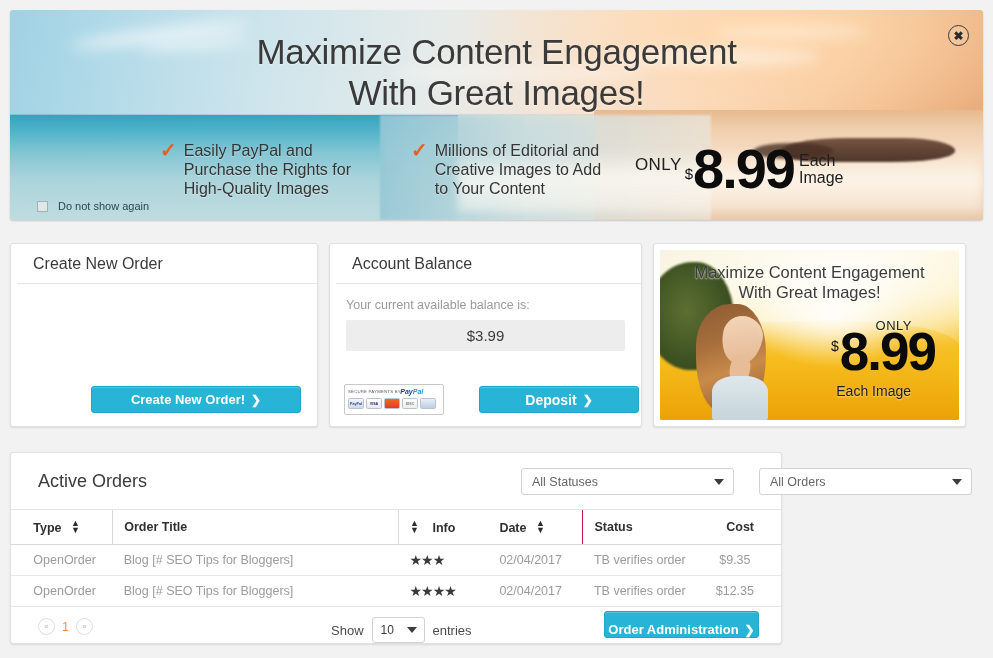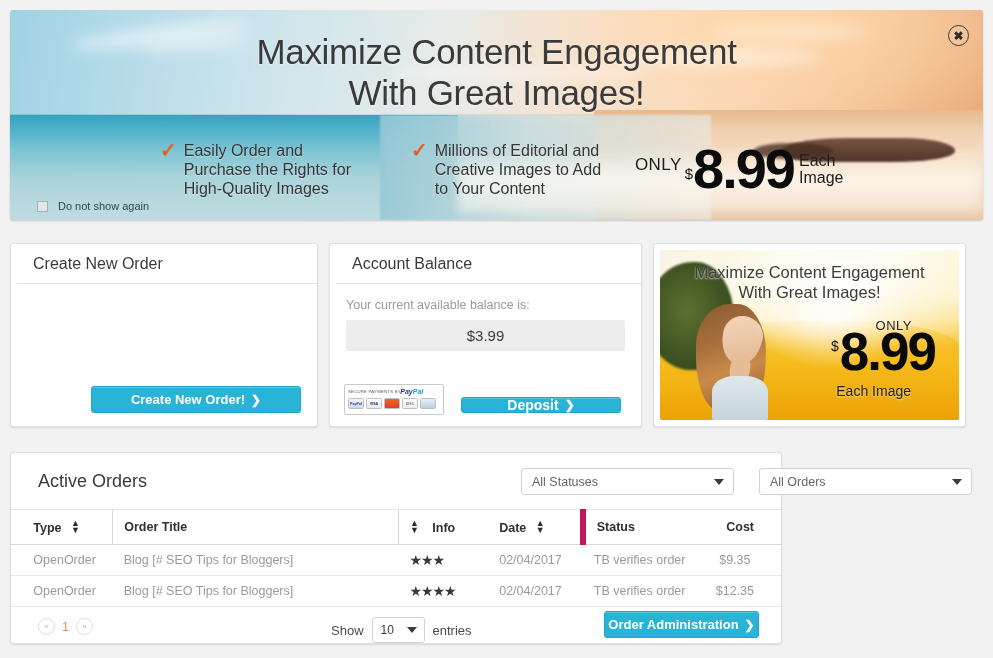--- a/index.html
+++ b/index.html
@@ -172,22 +172,22 @@
   .create-soft { color: #9a9a9a; }
 
   .btn {
     display: inline-flex; align-items: center; justify-content: center; gap: 6px;
     background: #28b4d7; color: #fff;
     border: 1px solid #1ea5c8; border-radius: 3px;
     font-size: 13px; font-weight: 700; cursor: pointer;
     box-shadow: inset 0 1px 0 rgba(255,255,255,0.22);
   }
   .btn-create { position: absolute; right: 16px; bottom: 14px; width: 210px; height: 27px; }
-  .btn-deposit { position: absolute; right: 20px; bottom: 14px; width: 160px; height: 16px; font-size: 14px; }
-  .btn-orderadmin { position: absolute; right: 22px; bottom: 15px; width: 155px; height: 27px; }
+  .btn-deposit { position: absolute; right: 2px; bottom: 14px; width: 160px; height: 27px; font-size: 14px; }
+  .btn-orderadmin { position: absolute; right: 22px; bottom: 15px; width: 155px; height: 27px; align-items: flex-end; }
   .chev { font-size: 12px; font-weight: 700; }
 
   .bal-label { font-size: 12.5px; color: #9a9a9a; margin-bottom: 8px; }
   .bal-box {
     height: 31px; background: #ededed; border-radius: 2px;
     display: flex; align-items: center; justify-content: center;
     font-size: 15px; color: #3b3b3b;
   }
   .paypal-badge {
     position: absolute; left: 14px; bottom: 12px;
@@ -310,21 +310,21 @@
   }
   tbody td {
     font-size: 12.5px; color: #9b9b9b; padding: 7px 0;
     border-bottom: 1px solid #e7e7e7;
   }
   .col-pad { width: 27px; }
   .th-type { width: 83px; }
   .th-title { width: 330px; border-left: 1px solid #d8d8d8; padding-left: 11px !important; }
   .th-info { width: 110px; border-left: 1px solid #d8d8d8; padding-left: 11px !important; }
   .th-date { width: 88px; }
-  .th-status { width: 150px; border-left: 6px solid #be185d; padding-left: 11px !important; }
+  .th-status { width: 150px; border-left: 1px solid #be185d; padding-left: 11px !important; }
   .th-cost { text-align: right !important; padding-right: 27px !important; }
   .td-title { padding-left: 11px !important; }
   .td-info { padding-left: 11px !important; color: #3a3a3a !important; letter-spacing: -1px; font-size: 14px; }
   .td-status { padding-left: 11px !important; }
   .td-cost { text-align: center; padding-right: 27px !important; }
   .sort-ico {
     display: inline-block; margin-left: 6px; position: relative; top: 1px;
     font-size: 9px; color: #2b2b2b; line-height: 7px; cursor: pointer;
   }
   .sort-ico b { display: block; }
@@ -376,21 +376,21 @@
     <div class="rock2"></div>
 
     <div class="banner-headline">
       <div>Maximize Content Engagement</div>
       <div>With Great Images!</div>
     </div>
 
     <div class="banner-bullets">
       <div class="bullet">
         <span class="check">✓</span>
-        <span class="bullet-text" style="white-space:pre-line">Easily Order and
+        <span class="bullet-text" style="white-space:pre-line">Easily PayPal and
 Purchase the Rights for
 High-Quality Images</span>
       </div>
       <div class="bullet">
         <span class="check">✓</span>
         <span class="bullet-text" style="white-space:pre-line">Millions of Editorial and
 Creative Images to Add
 to Your Content</span>
       </div>
     </div>

